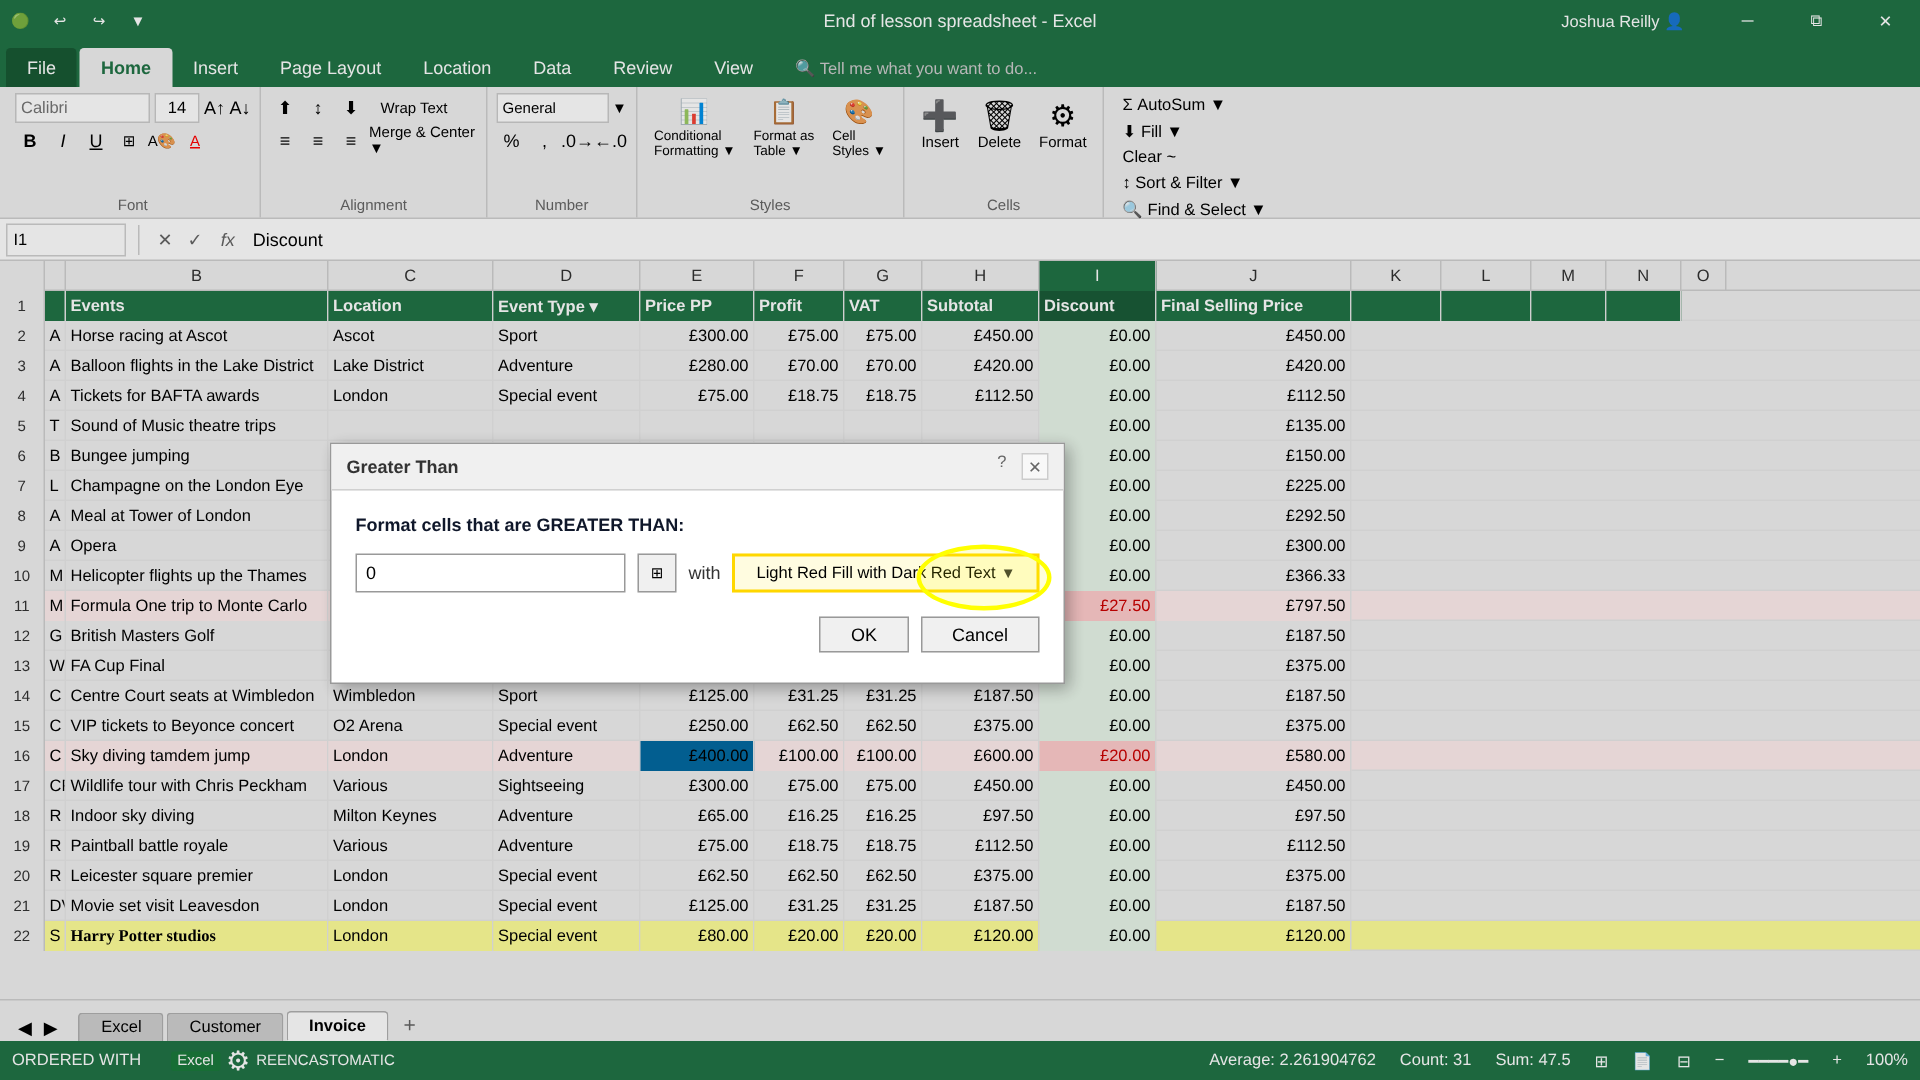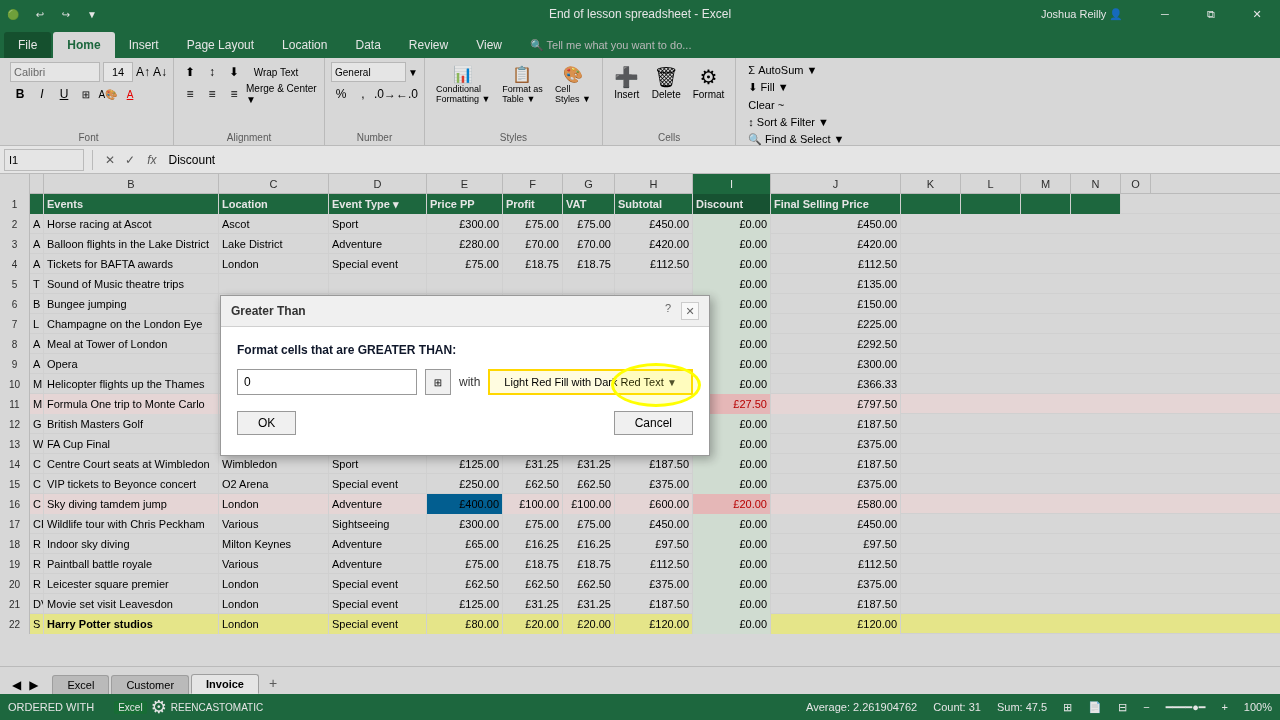--- a/index.html
+++ b/index.html
@@ -379,21 +379,21 @@
       position: relative;
     }
     .modal-dropdown-text { overflow: hidden; white-space: nowrap; font-size: 11px; }
     .modal-dropdown-arrow { font-size: 10px; color: #333; }
     .modal-dropdown.highlighted {
       border: 2px solid #ffd700;
       background: #fffce0;
     }
     .modal-footer {
       display: flex;
-      justify-content: space-between;
+      justify-content: flex-end;
       gap: 8px;
       padding-bottom: 4px;
     }
     .modal-btn {
       padding: 4px 20px;
       font-size: 12px;
       cursor: pointer;
       border: 1px solid #999;
       background: #f0f0f0;
     }
@@ -886,21 +886,21 @@
       <div class="cell" style="width:60px; justify-content:flex-end;">£31.25</div>
       <div class="cell" style="width:52px; justify-content:flex-end;">£31.25</div>
       <div class="cell" style="width:78px; justify-content:flex-end;">£187.50</div>
       <div class="cell discount-col" style="width:78px; justify-content:flex-end;">£0.00</div>
       <div class="cell" style="width:130px; justify-content:flex-end;">£187.50</div>
     </div>
 
     <div class="table-row" style="background:#ffff99;">
       <div class="row-header">22</div>
       <div class="cell" style="width:14px; background:#ffff99;">S</div>
-      <div class="cell" style="width:175px; background:#ffff99; font-weight:bold;">Harry Potter studios</div>
+      <div class="cell" style="width:175px; background:#ffff99; font-weight:bold;font-family:Liberation Serif, serif;">Harry Potter studios</div>
       <div class="cell" style="width:110px; background:#ffff99;">London</div>
       <div class="cell" style="width:98px; background:#ffff99;">Special event</div>
       <div class="cell" style="width:76px; justify-content:flex-end; background:#ffff99;">£80.00</div>
       <div class="cell" style="width:60px; justify-content:flex-end; background:#ffff99;">£20.00</div>
       <div class="cell" style="width:52px; justify-content:flex-end; background:#ffff99;">£20.00</div>
       <div class="cell" style="width:78px; justify-content:flex-end; background:#ffff99;">£120.00</div>
       <div class="cell discount-col" style="width:78px; justify-content:flex-end;">£0.00</div>
       <div class="cell" style="width:130px; justify-content:flex-end; background:#ffff99;">£120.00</div>
     </div>
   </div>

